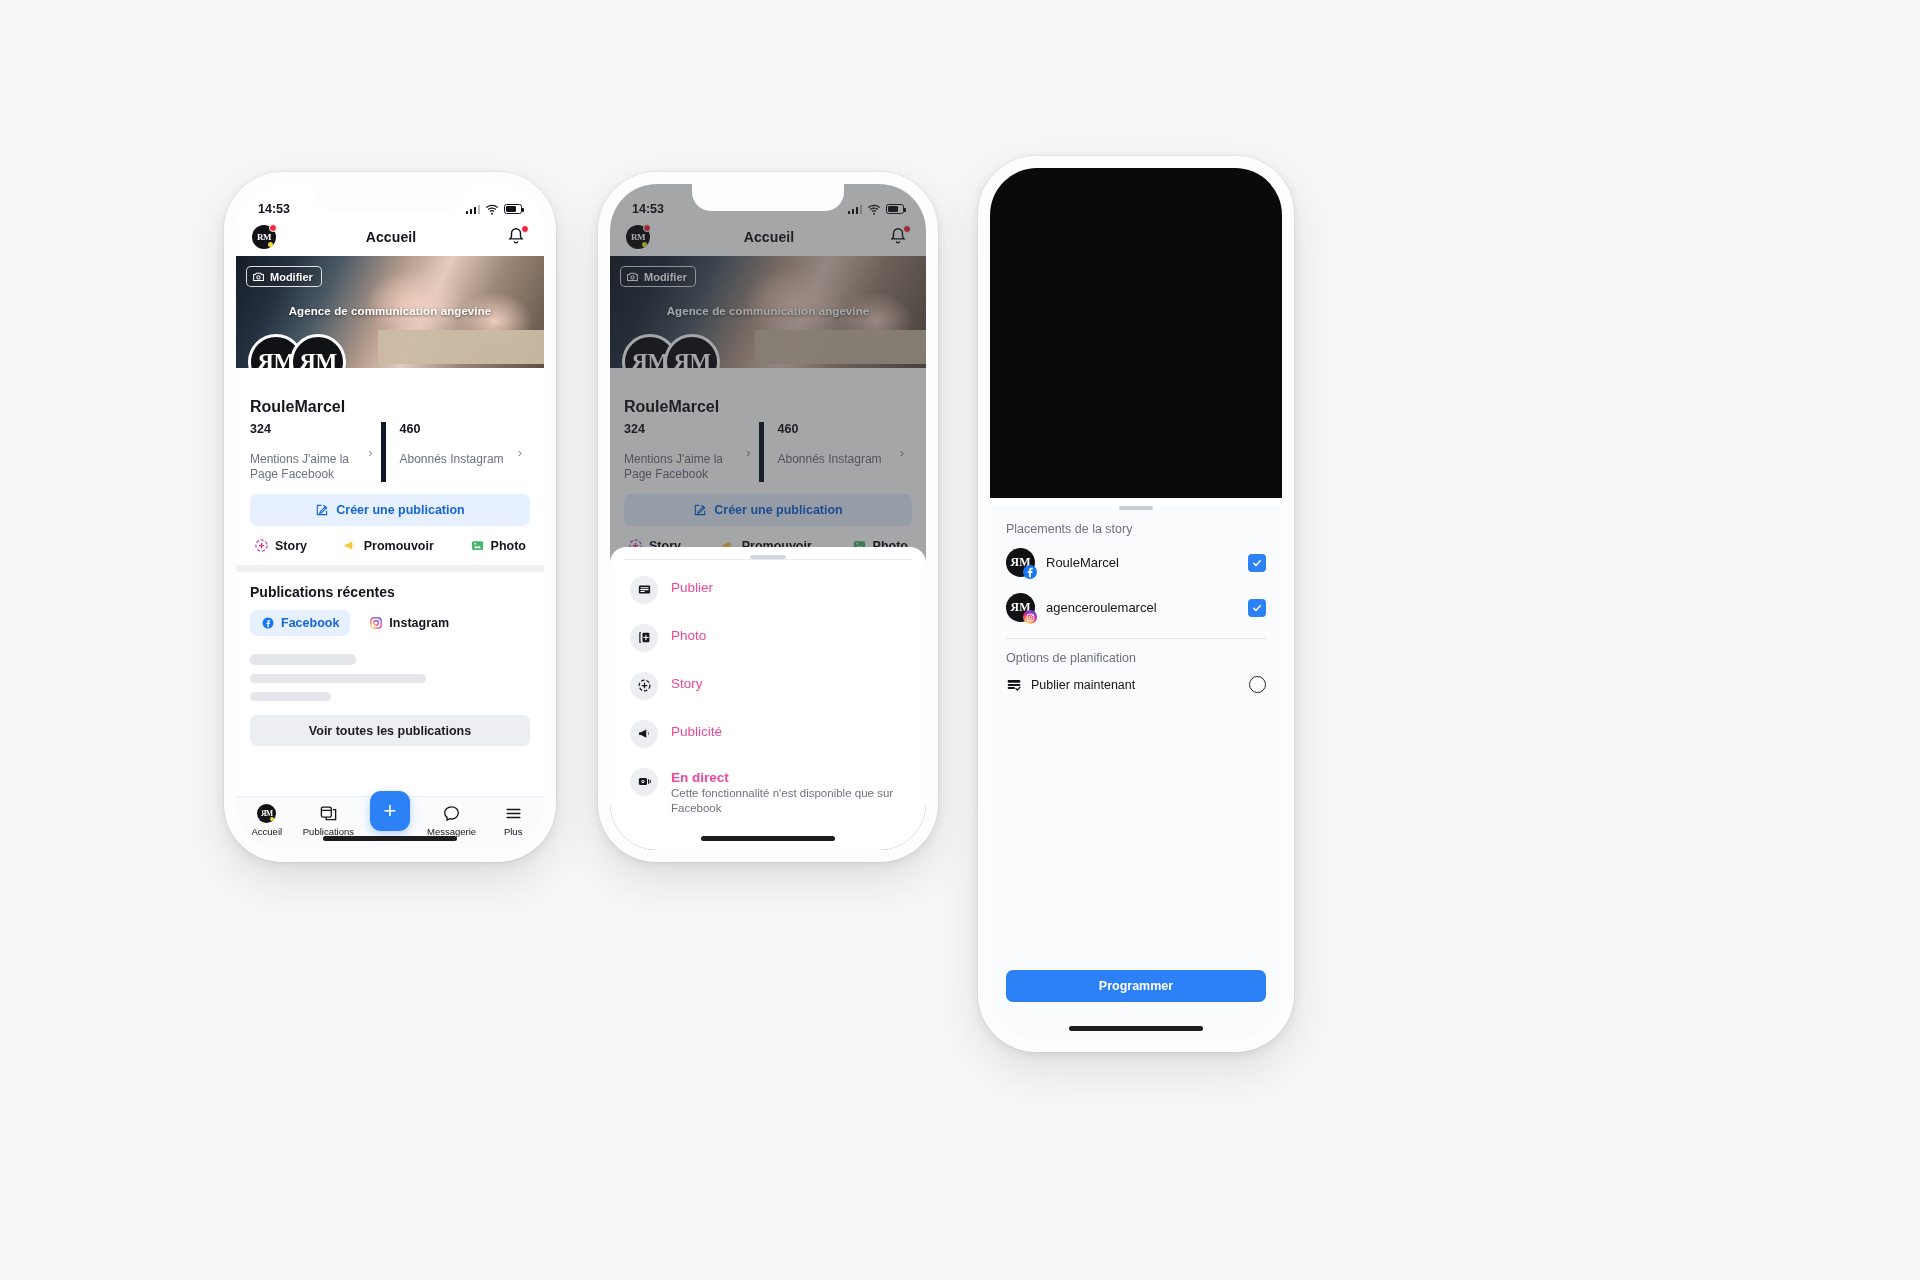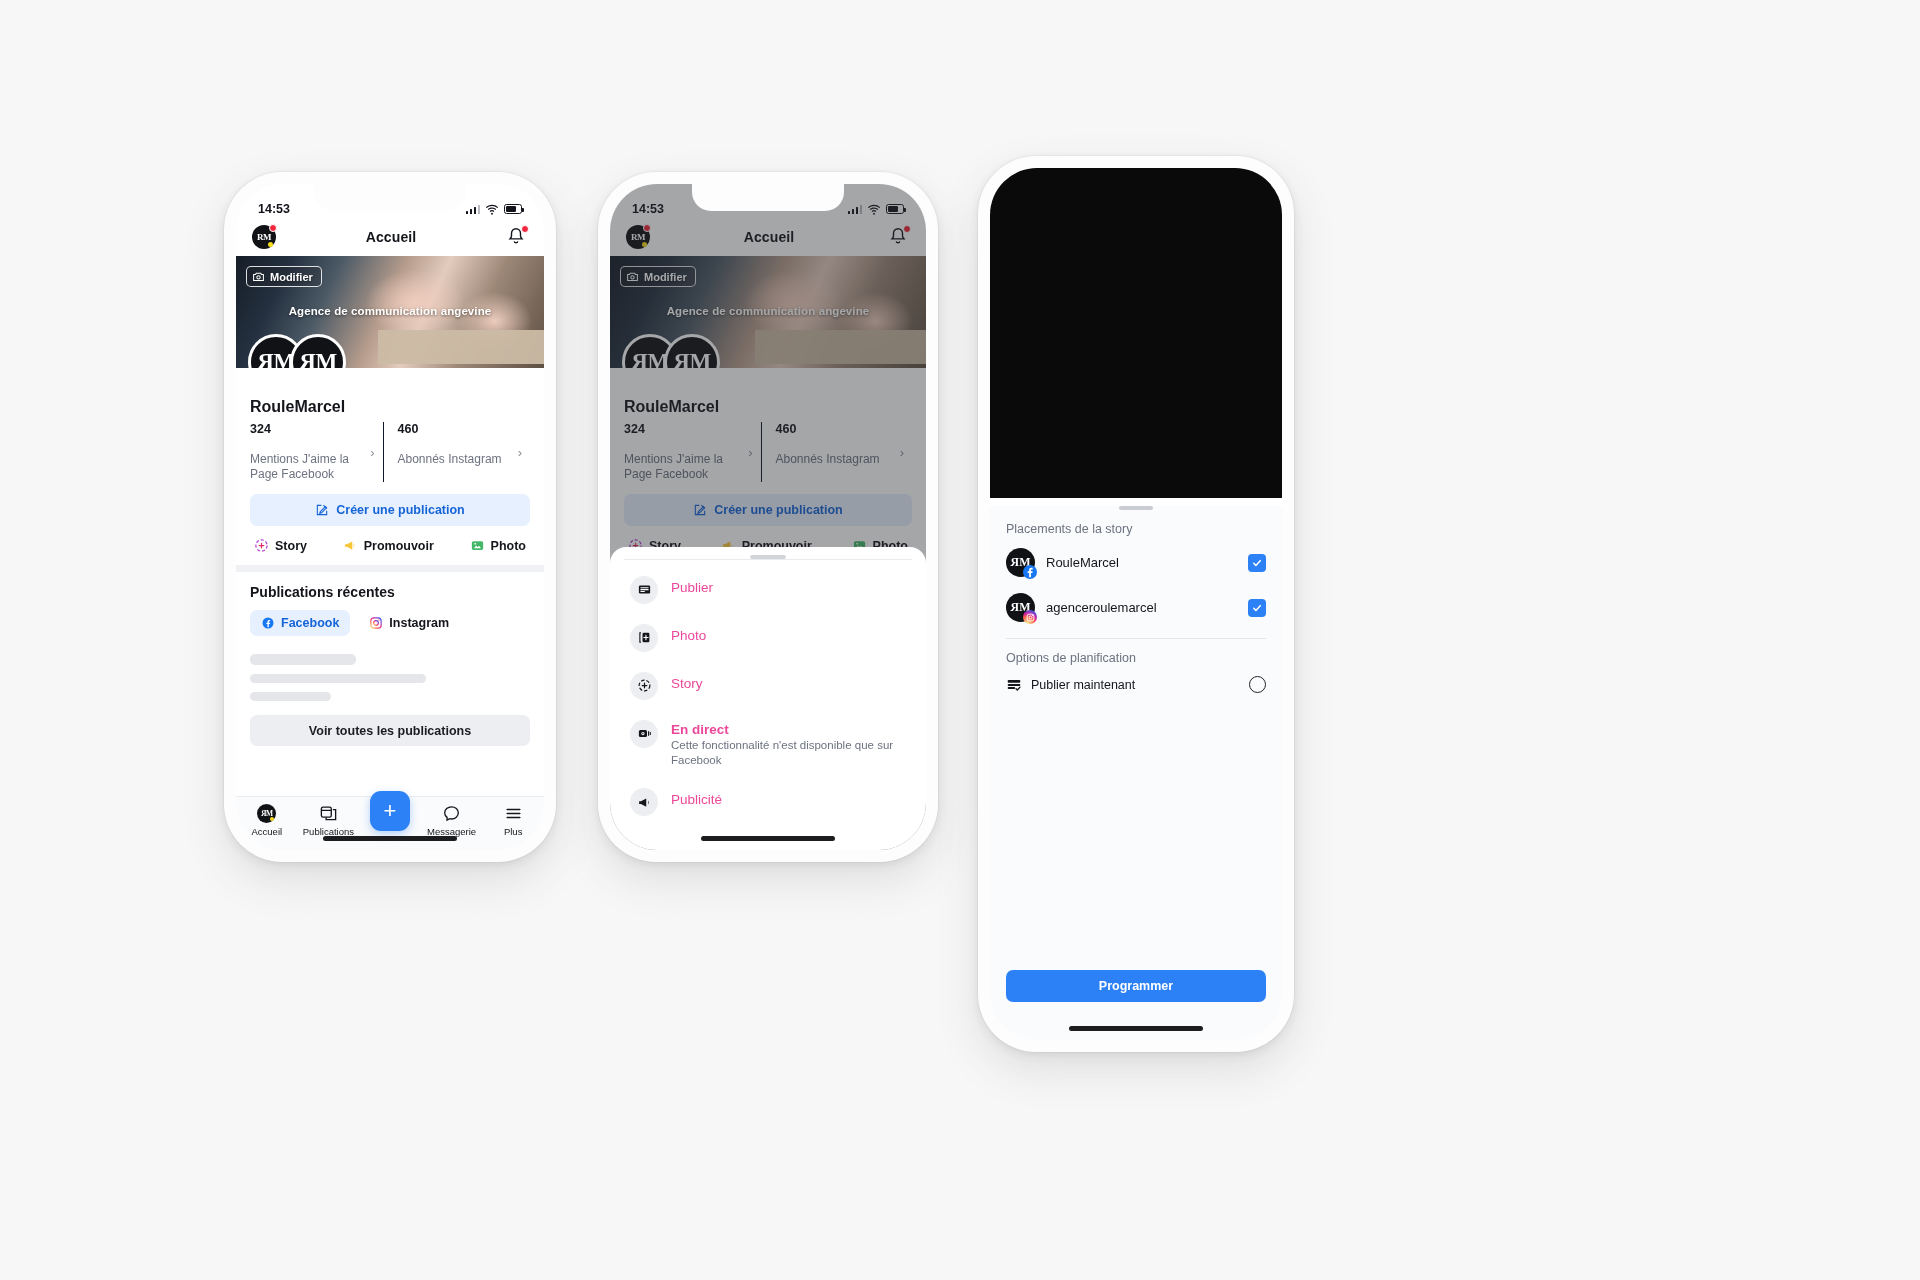--- a/index.html
+++ b/index.html
@@ -148,21 +148,21 @@
   .badge-ig {
     background: radial-gradient(circle at 28% 104%, #fdf497 0%, #fdf497 5%, #fd5949 45%, #d6249f 60%, #285AEB 90%);
   }
   .badge-ig svg { width: 12px; height: 12px; }
 
   
   .profile { padding: 30px 14px 0 14px; }
   .pname { font-size: 16px; font-weight: 700; color:#14161c; }
   .stats { display:flex; margin-top: 6px; }
   .stat { flex:1; display:flex; align-items:flex-start; justify-content:space-between; padding-right:8px; }
-  .stat + .stat { border-left:1px solid #0f172a; padding-left: 14px; }
+  .stat + .stat { border-left:5px solid #0f172a; padding-left: 14px; }
   .stat-num { font-size: 12.5px; font-weight: 700; color:#14161c; }
   .stat-lbl { font-size: 12px; color:#6d7280; line-height:1.25; margin-top:16px; }
   .chev { color:#8a8f99; font-size: 13px; align-self:center; margin-left:4px; }
 
   .create-btn {
     margin: 12px 0 0 0; height: 32px; border-radius: 7px;
     background: #e7f0fe; color:#1565d8;
     display:flex; align-items:center; justify-content:center; gap:7px;
     font-size: 12.5px; font-weight: 600;
   }
@@ -621,39 +621,39 @@
                   <circle cx="12" cy="12" r="8.6" fill="none" stroke="#14161c" stroke-width="1.9" stroke-dasharray="5.5 3"></circle>
                   <path stroke="#14161c" stroke-width="2" stroke-linecap="round" d="M12 8.3v7.4M8.3 12h7.4"></path>
                 </svg>
             </div>
             <div class="sheet-lbl">Story</div>
           </div>
 
           <div class="sheet-row">
             <div class="sheet-ico">
               <svg viewBox="0 0 24 24">
+                  <path fill="#14161c" d="M3.4 9.8v4.4h3l8.4 4.4V5.4L6.4 9.8zM17.6 8.8c1.3 1 1.3 5.4 0 6.4z"></path>
+                </svg>
+            </div>
+            <div class="sheet-lbl">Publicité</div>
+          </div>
+
+          <div class="sheet-row">
+            <div class="sheet-ico">
+              <svg viewBox="0 0 24 24">
                   <rect x="3" y="6.4" width="13" height="11.2" rx="2.4" fill="#14161c"></rect>
                   <circle cx="9.5" cy="12" r="2.6" fill="#fff"></circle>
                   <circle cx="9.5" cy="12" r="1.1" fill="#14161c"></circle>
                   <path fill="#14161c" d="M17.6 8.4h1.9v7.2h-1.9zM20.6 9.6h1.5v4.8h-1.5z"></path>
                 </svg>
             </div>
             <div>
               <div class="sheet-lbl strong">En direct</div>
               <div class="sheet-sub">Cette fonctionnalité n'est disponible que sur Facebook</div>
             </div>
-          </div>
-
-          <div class="sheet-row">
-            <div class="sheet-ico">
-              <svg viewBox="0 0 24 24">
-                  <path fill="#14161c" d="M3.4 9.8v4.4h3l8.4 4.4V5.4L6.4 9.8zM17.6 8.8c1.3 1 1.3 5.4 0 6.4z"></path>
-                </svg>
-            </div>
-            <div class="sheet-lbl">Publicité</div>
           </div>
 
         </div>
       </div>
 
       <div class="homebar"></div>
     </div>
   </div>
 
   <div class="phone" id="phone3">

